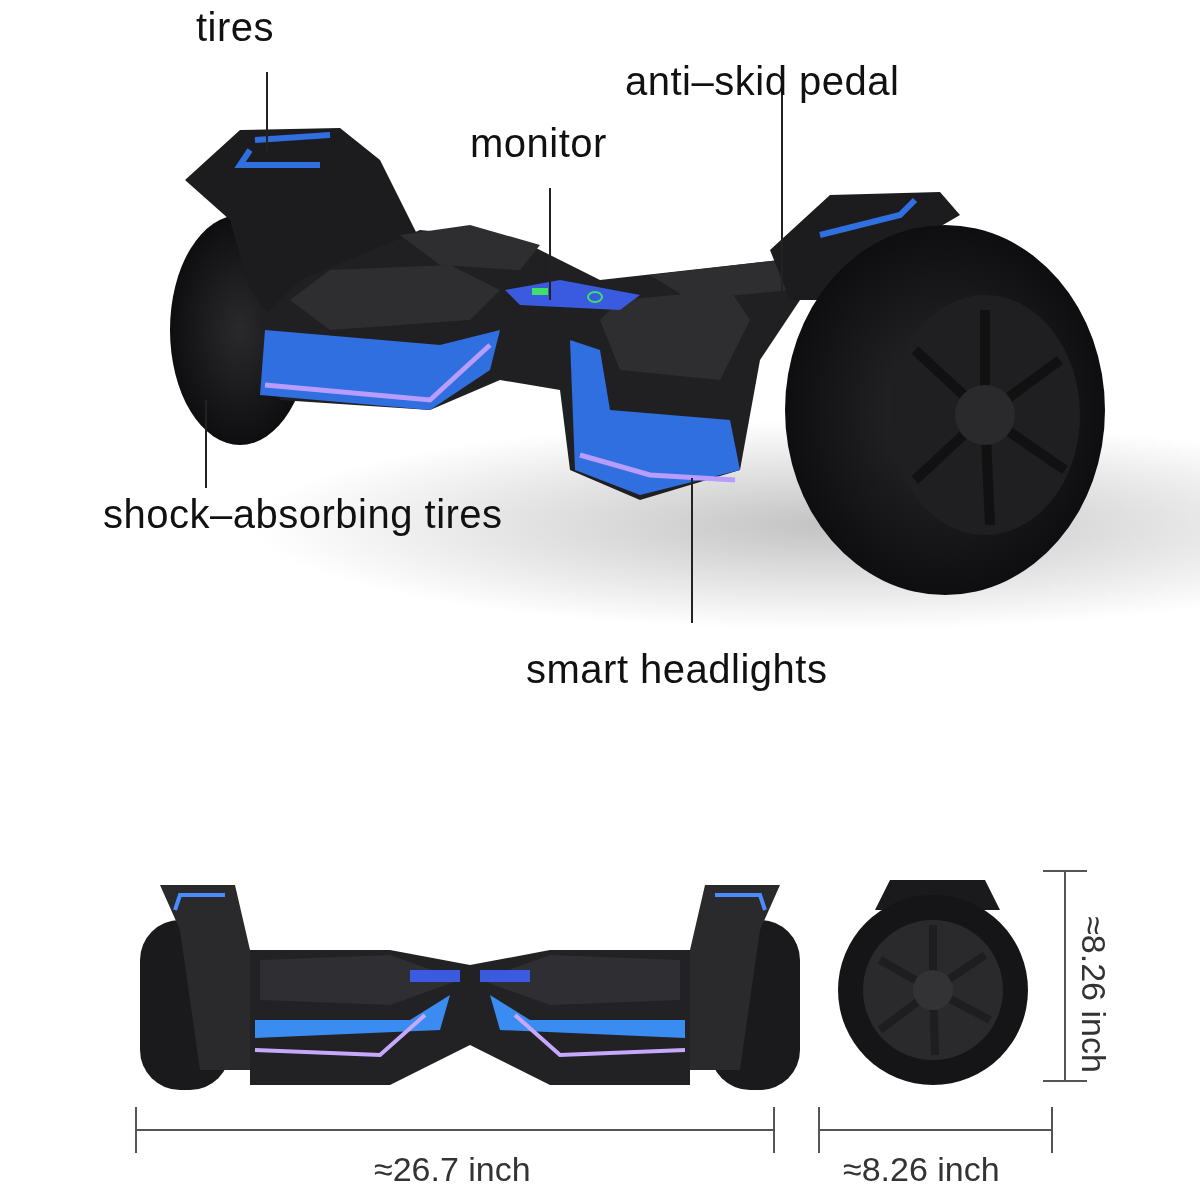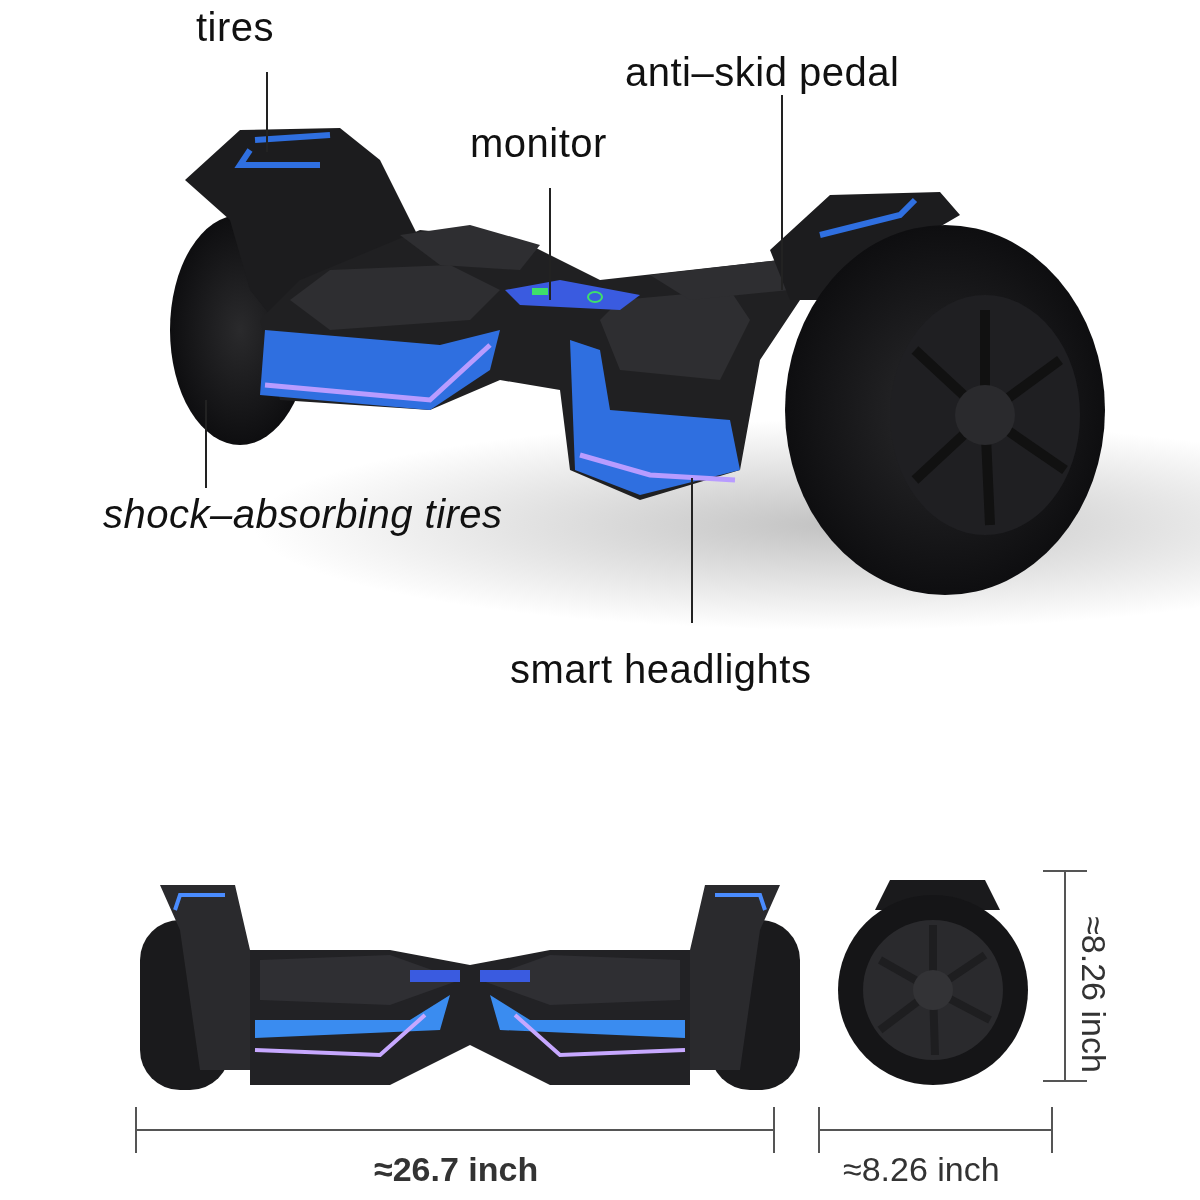--- a/index.html
+++ b/index.html
@@ -62,30 +62,30 @@
     <line x1="985" y1="415" x2="990" y2="525"></line>
     <line x1="985" y1="415" x2="915" y2="480"></line>
     <line x1="985" y1="415" x2="915" y2="350"></line>
   </g>
   <circle cx="985" cy="415" r="30" fill="#2a2a2d"></circle>
 </svg>
 
 <div class="label" style="left:196px;top:5px;">tires</div>
 <div class="leader" style="left:266px;top:72px;height:80px;"></div>
 
-<div class="label" style="left:625px;top:50px;text-align:center;">anti–skid pedal</div>
+<div class="label" style="left:625px;top:59px;text-align:center;">anti–skid pedal</div>
 <div class="leader" style="left:781px;top:95px;height:195px;"></div>
 
 <div class="label" style="left:470px;top:121px;">monitor</div>
 <div class="leader" style="left:549px;top:188px;height:112px;"></div>
 
-<div class="label" style="left:103px;top:492px;font-style:italic;">shock–absorbing tires</div>
+<div class="label" style="left:103px;top:492px;">shock–absorbing tires</div>
 <div class="leader" style="left:205px;top:400px;height:88px;"></div>
 
-<div class="label" style="left:510px;top:647px;">smart headlights</div>
+<div class="label" style="left:526px;top:647px;">smart headlights</div>
 <div class="leader" style="left:691px;top:478px;height:145px;"></div>
 
 <svg width="680" height="230" style="left:130px;top:870px;" viewBox="0 0 680 230">
   <rect x="10" y="50" width="90" height="170" rx="40" fill="#1a1a1c"></rect>
   <rect x="580" y="50" width="90" height="170" rx="40" fill="#1a1a1c"></rect>
   <polygon points="30,15 105,15 120,80 120,200 70,200 50,60" fill="#2a2a2d"></polygon>
   <polygon points="650,15 575,15 560,80 560,200 610,200 630,60" fill="#2a2a2d"></polygon>
   <polyline points="45,40 50,25 95,25" stroke="#4a8cff" stroke-width="4" fill="none"></polyline>
   <polyline points="635,40 630,25 585,25" stroke="#4a8cff" stroke-width="4" fill="none"></polyline>
   <polygon points="120,80 260,80 340,95 420,80 560,80 560,215 420,215 340,175 260,215 120,215" fill="#222225"></polygon>
@@ -110,21 +110,21 @@
     <line x1="98" y1="120" x2="100" y2="185"></line>
     <line x1="98" y1="120" x2="45" y2="160"></line>
     <line x1="98" y1="120" x2="45" y2="90"></line>
   </g>
   <circle cx="98" cy="120" r="20" fill="#333336"></circle>
 </svg>
 
 <div class="dim-line-v" style="left:135px;top:1107px;height:46px;"></div>
 <div class="dim-line-h" style="left:135px;top:1129px;width:640px;"></div>
 <div class="dim-line-v" style="left:773px;top:1107px;height:46px;"></div>
-<div class="dim-label" style="left:374px;top:1150px;font-weight:bold;">≈26.7 inch</div>
+<div class="dim-label" style="left:374px;top:1150px;">≈26.7 inch</div>
 
 <div class="dim-line-v" style="left:818px;top:1107px;height:46px;"></div>
 <div class="dim-line-h" style="left:818px;top:1129px;width:235px;"></div>
 <div class="dim-line-v" style="left:1051px;top:1107px;height:46px;"></div>
 <div class="dim-label" style="left:843px;top:1150px;">≈8.26 inch</div>
 
 <div class="dim-line-h" style="left:1043px;top:870px;width:44px;"></div>
 <div class="dim-line-v" style="left:1064px;top:870px;height:212px;"></div>
 <div class="dim-line-h" style="left:1043px;top:1080px;width:44px;"></div>
 <div class="dim-label" style="left:1003px;top:975px;transform:rotate(90deg);transform-origin:center;width:180px;text-align:center;">≈8.26 inch</div>

